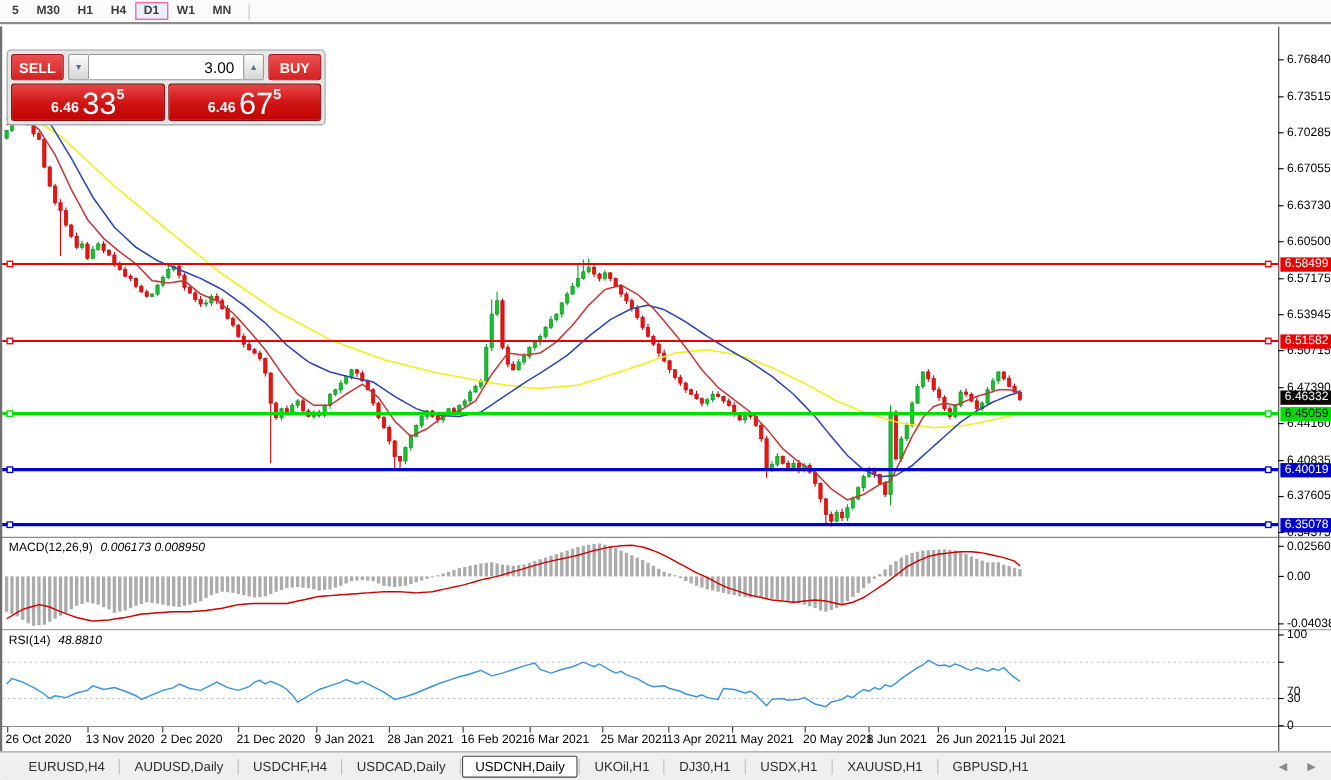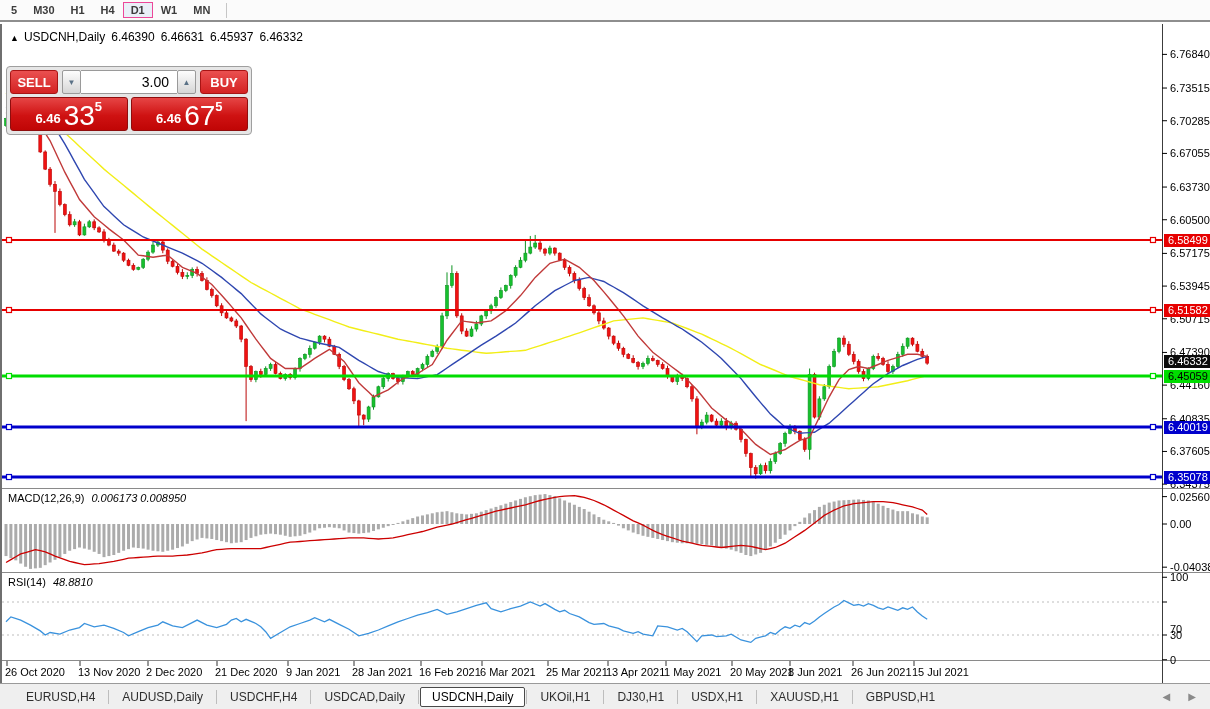--- a/index.html
+++ b/index.html
@@ -15,22 +15,22 @@
   .tb-sep{width:1px;height:15px;background:#c6c6c6;margin:0 8px;}
 
   .left-border{position:absolute;left:0;top:24px;width:2px;height:685px;background:#6f6f6f;}
 
   
   .chart-title{position:absolute;left:10px;top:30px;font-size:12px;color:#000;white-space:nowrap;}
   .chart-title .tri{font-size:9px;margin-right:5px;}
   .chart-title span.v{margin-left:6px;}
 
   
-  .trade-panel{position:absolute;left:6px;top:45px;width:246px;background:#e6e6e6;
-               border:1px solid #9f9f9f;border-radius:4px;padding:3px;box-sizing:border-box;margin-top:21px;}
+  .trade-panel{position:absolute;left:6px;top:45px;width:290px;background:#e6e6e6;
+               border:1px solid #9f9f9f;border-radius:4px;padding:3px;box-sizing:border-box;}
   .tp-row1{display:flex;align-items:stretch;height:24px;}
   .tp-btn{flex:0 0 48px;border:1px solid #a81414;border-radius:3px;color:#fff;font-size:13px;font-weight:bold;
           background:linear-gradient(180deg,#ea5050 0%,#d42222 100%);padding:0;font-family:"Liberation Sans",sans-serif;}
   .tp-spin{flex:0 0 17px;margin:0 0 0 4px;border:1px solid #9a9a9a;background:linear-gradient(180deg,#fdfdfd,#d6d6d6);
            display:flex;align-items:center;justify-content:center;font-size:8px;color:#5a7186;border-radius:2px;}
   .tp-spin.up{margin:0 4px 0 0;}
   .tp-vol{flex:1 1 auto;width:60px;border:1px solid #9a9a9a;border-left:none;border-right:none;
           font-size:14px;text-align:right;padding:0 8px 0 0;font-family:"Liberation Sans",sans-serif;color:#000;}
   .tp-row2{display:flex;margin-top:3px;gap:3px;}
   .tp-tile{flex:1 1 50%;height:31px;border:1px solid #8f0d0d;border-radius:3px;color:#fff;
@@ -705,23 +705,20 @@
       <span class="tf">M30</span>
       <span class="tf">H1</span>
       <span class="tf">H4</span>
       <span class="tf active">D1</span>
       <span class="tf">W1</span>
       <span class="tf">MN</span>
       <span class="tb-sep"></span>
     </div>
   <div class="left-border"></div>
 
-  <div class="chart-title">
-    <span class="tri">▲</span><span>USDCNH,Daily</span><span class="v">6.46390</span><span class="v">6.46631</span><span class="v">6.45937</span><span class="v">6.46332</span>
-  </div>
 
   <div class="trade-panel">
     <div class="tp-row1">
       <button class="tp-btn">SELL</button>
       <div class="tp-spin">
           <span>▼</span>
         </div>
       <input class="tp-vol" value="3.00" style="">
       <div class="tp-spin up">
           <span>▲</span>

